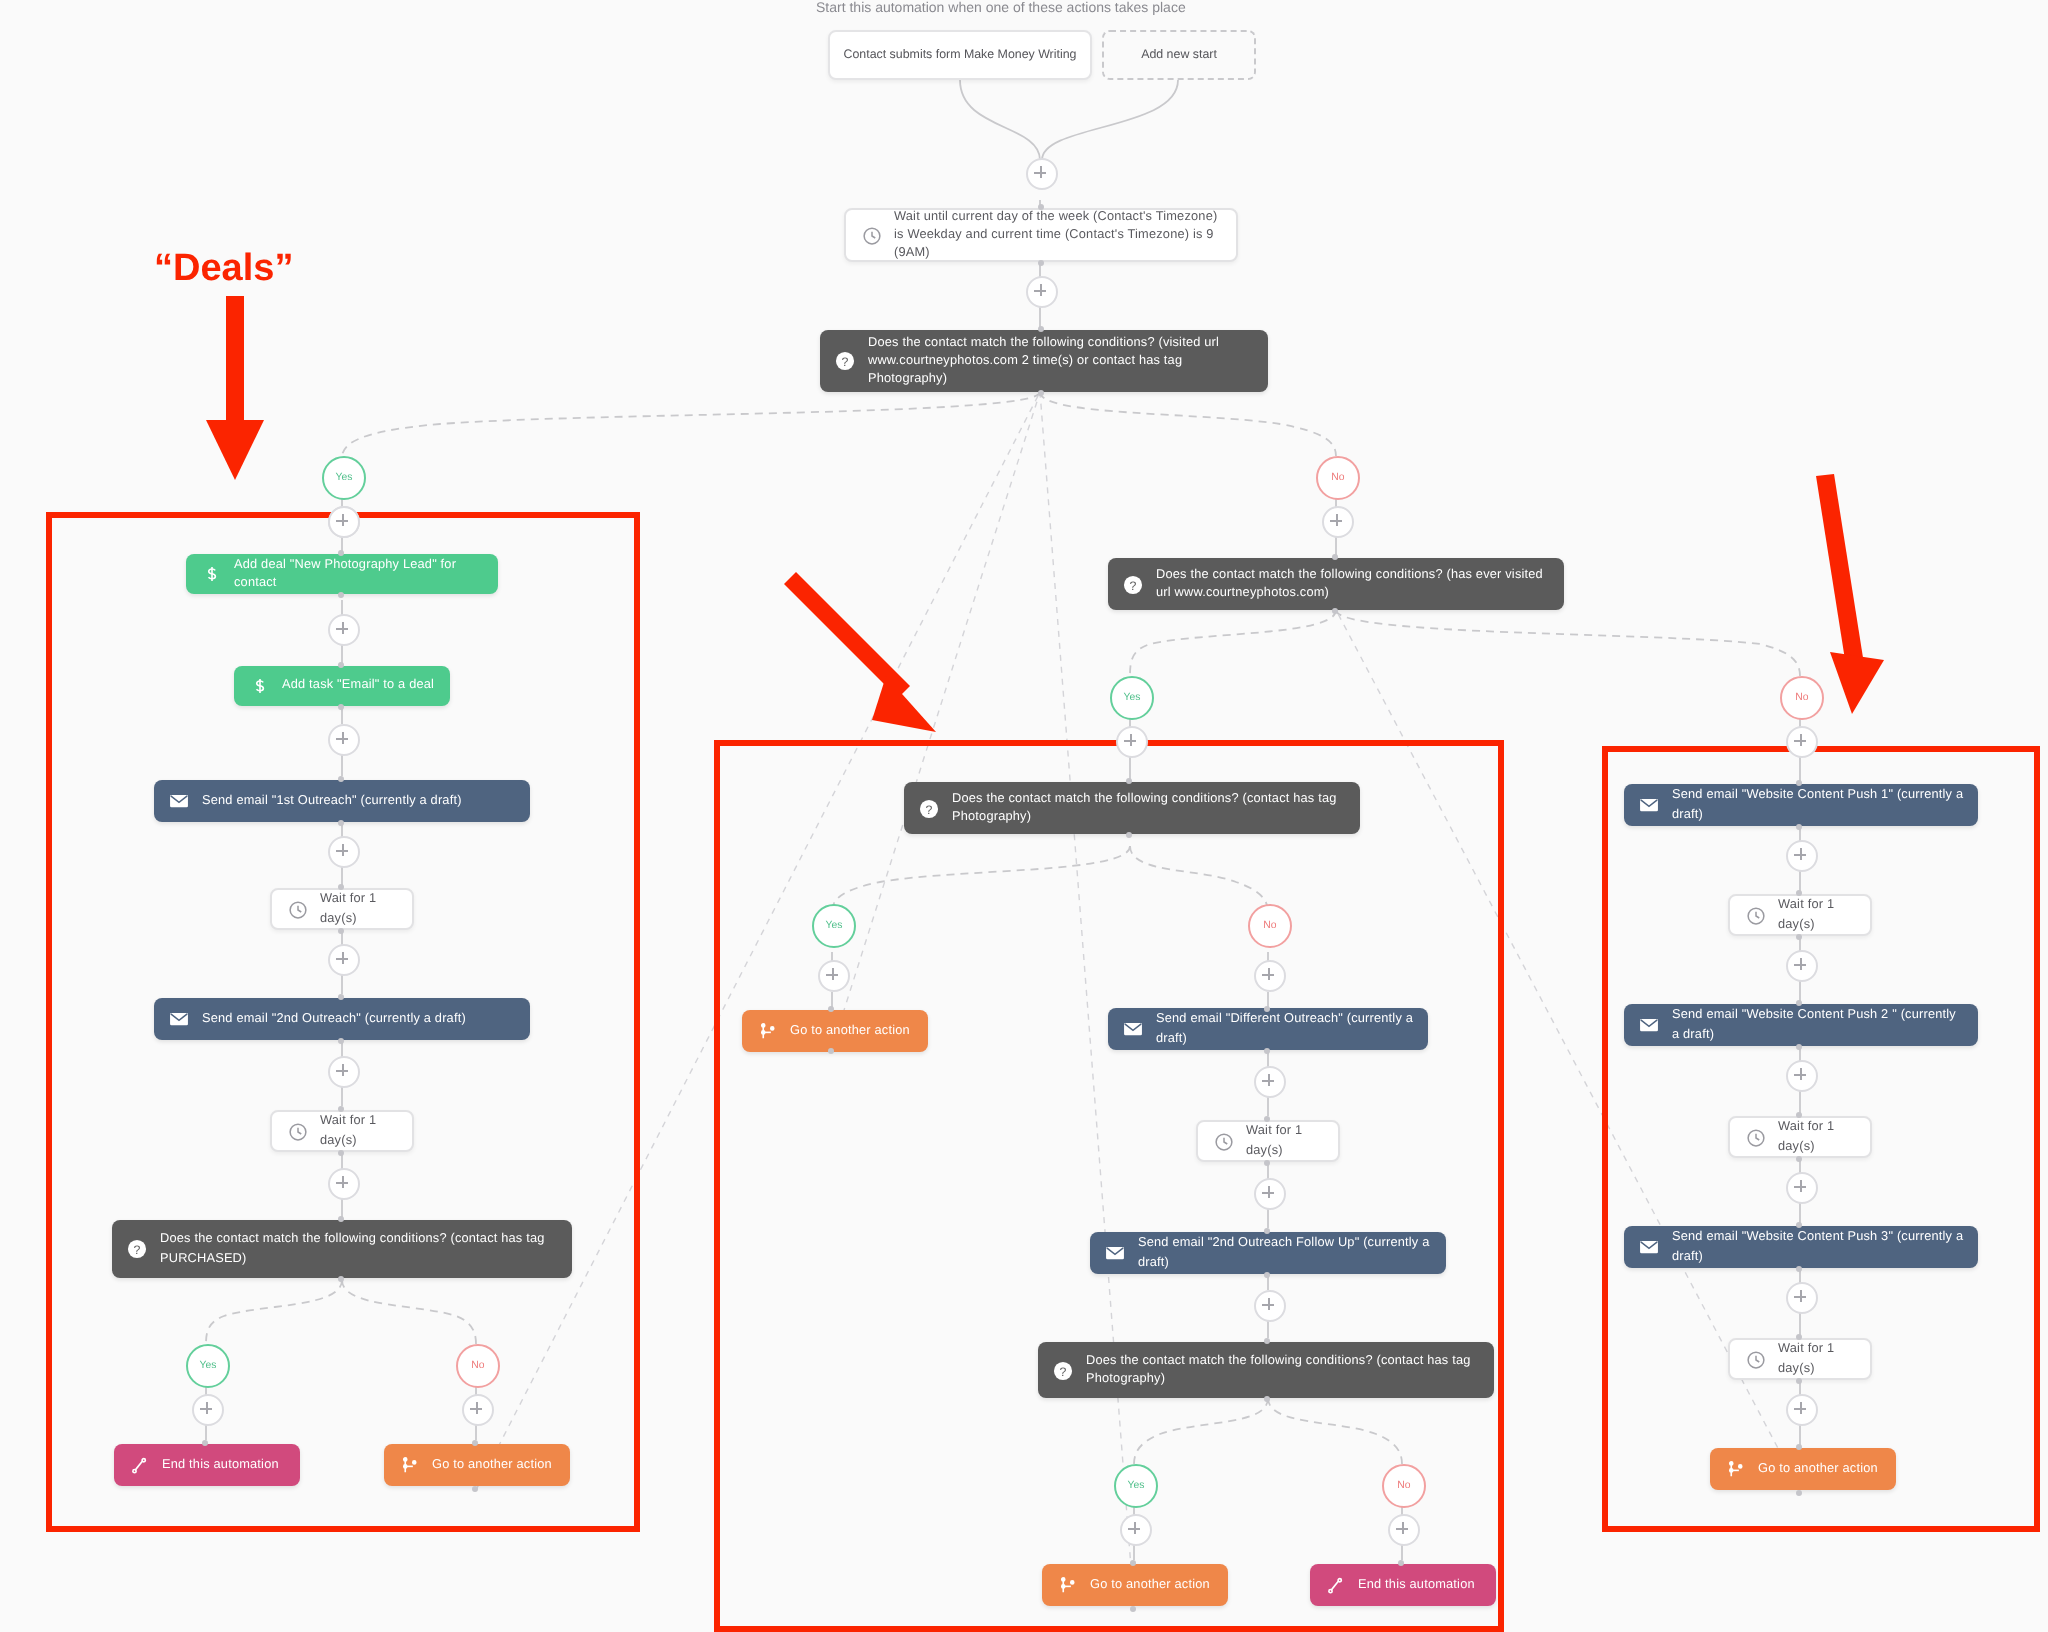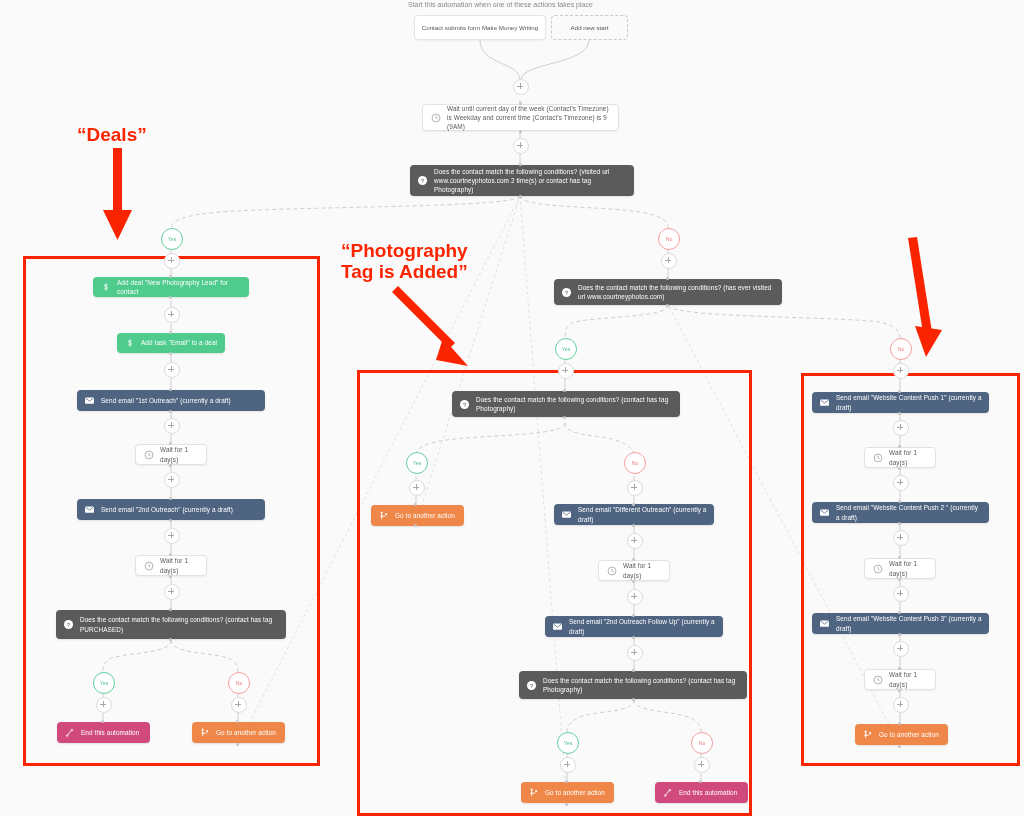--- a/index.html
+++ b/index.html
@@ -372,22 +372,20 @@
           <circle cx="11.4" cy="5.1" r="1.2" fill="#fff"></circle>
           <circle cx="4.2" cy="8.3" r="1.2" fill="#fff"></circle>
           <path d="M5.3 8.3h5"></path>
         </svg>
     </span>
     <span class="tx">Go to another action</span>
   </div>
   <div class="dot" style="left:236px;top:743px;"></div>
 
   <div class="redbox" style="left:357px;top:370px;width:395px;height:446px;"></div>
-  <div class="redlabel rl-photo" style="left:341px;top:240px;">“Photography
-Tag is Added”</div>
   <svg class="wires" style="z-index:8;">
     <g fill="#fb2400">
       <polygon points="392,292 398,286 455,343 449,349"></polygon>
       <polygon points="443,338 468,366 436,360"></polygon>
     </g>
   </svg>
 
   <div class="dot" style="left:563px;top:389px;"></div>
   <div class="node n-dark" style="left:452px;top:391px;width:228px;height:26px;">
     <span class="ic">

